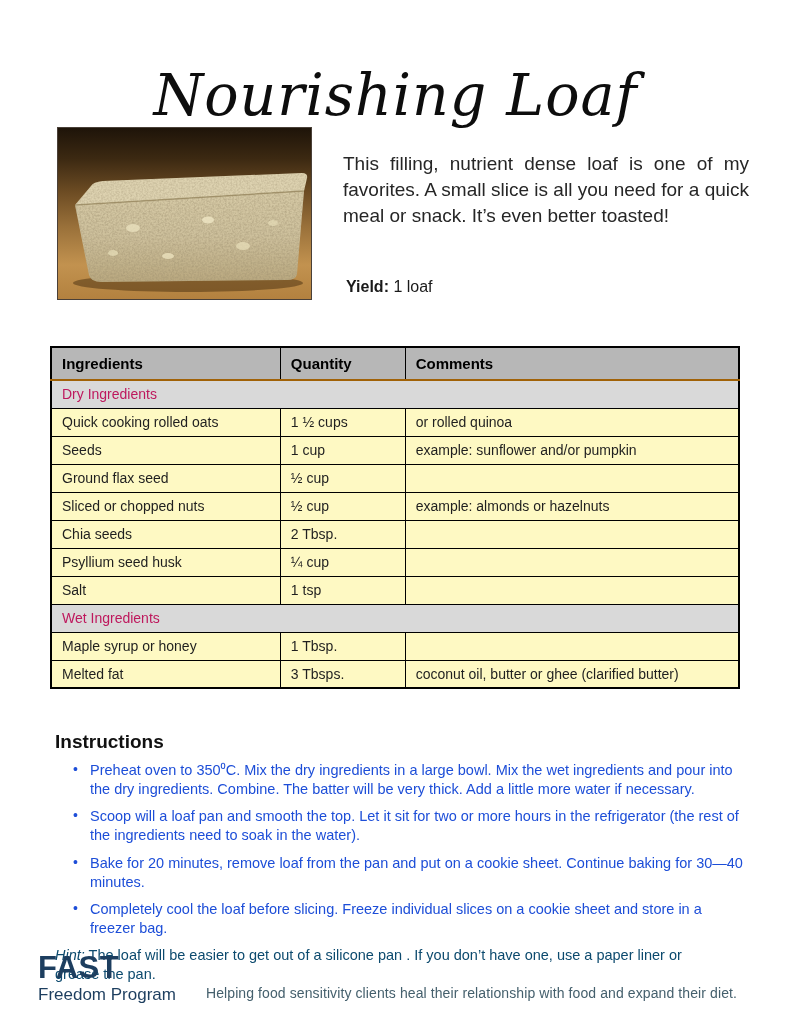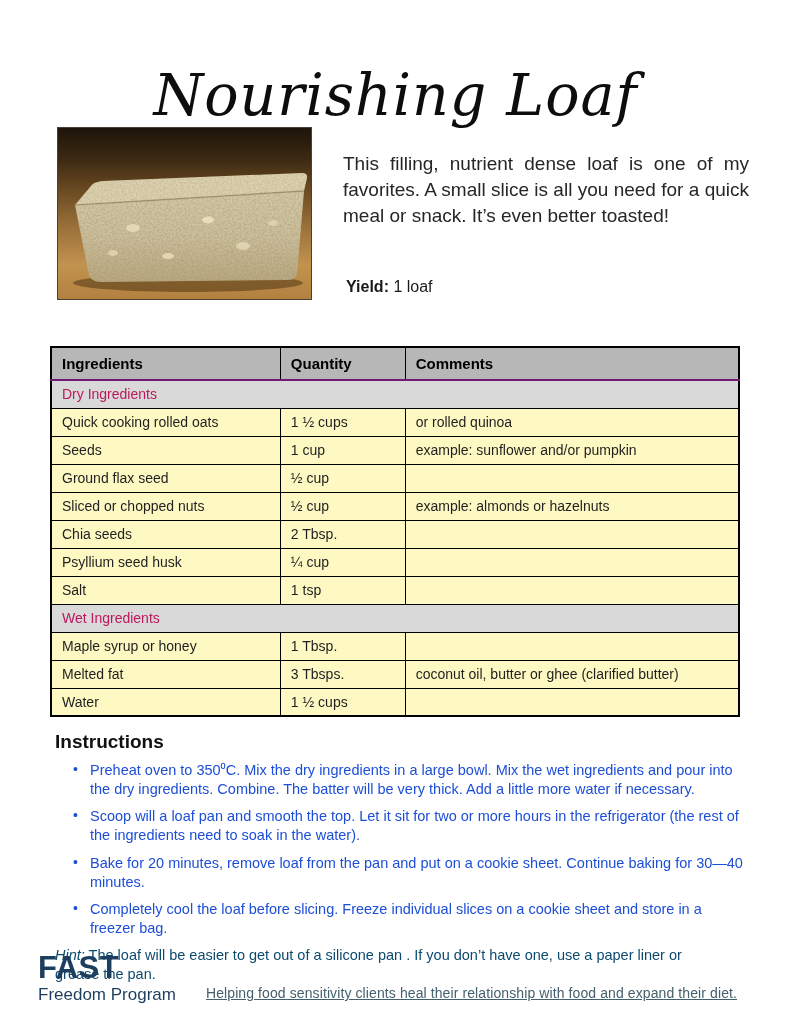--- a/index.html
+++ b/index.html
@@ -44,21 +44,21 @@
     font-size:14px; color:#1f1f1f;
   }
   table.ingredients th, table.ingredients td {
     border:1px solid #000;
     padding:3px 10px; box-sizing:border-box;
     text-align:left; vertical-align:middle;
   }
   table.ingredients th {
     height:33px; background:var(--header_gray,#b7b7b7);
     font-size:15px; font-weight:bold; color:#000;
-    border-bottom:2px solid #701a75;
+    border-bottom:2px solid #a16207;
   }
   table.ingredients td { height:28px; background:#fef9c3; }
   table.ingredients tr.section td {
     background:var(--section_gray,#d9d9d9);
     font-weight:normal; color:#be185d;
   }
 
   
   .instructions { position:absolute; left:55px; top:731px; width:688px; }
   .instructions h2 {
@@ -85,21 +85,20 @@
     font-size:31px; font-weight:bold; 
     color:var(--brand_navy,#1d3e5f); letter-spacing:0.5px;
   }
   .logo-sub {
     margin-top:3px; font-size:17px; color:var(--brand_navy,#1d3e5f);
   }
   .tagline {
     margin-left:30px; padding-bottom:2px;
     font-size:14px; letter-spacing:0.1px;
     color:var(--tagline_slate,#45606d);
-    text-decoration:underline;
   }
 </style>
 </head>
 <body>
 
 <div class="page" style="--header_gray: #b7b7b7; --section_gray: #d9d9d9; --brand_navy: #1d3e5f; --tagline_slate: #45606d;">
 
   <h1 class="title">Nourishing Loaf</h1>
 
   <figure class="photo">
@@ -203,25 +202,20 @@
         <tr>
           <td>Maple syrup or honey</td>
           <td>1 Tbsp.</td>
           <td></td>
         </tr>
         <tr>
           <td>Melted fat</td>
           <td>3 Tbsps.</td>
           <td>coconut oil, butter or ghee (clarified butter)</td>
         </tr>
-        <tr>
-          <td>Water</td>
-          <td>1 ½ cups</td>
-          <td></td>
-        </tr>
       </tbody>
     </table>
   </div>
 
   <div class="instructions">
     <h2>Instructions</h2>
     <ul>
       <li>Preheat oven  to 350⁰C. Mix the dry ingredients in a large bowl. Mix the wet ingredients and pour into the dry ingredients. Combine. The batter will be very thick. Add a little more water if necessary.</li>
       <li>Scoop will a loaf pan and smooth the top. Let it sit for two or more hours in the refrigerator (the rest of the ingredients need to soak in the water).</li>
       <li>Bake for 20 minutes,  remove loaf from the pan and put on a cookie sheet. Continue baking for 30—40 minutes.</li>

